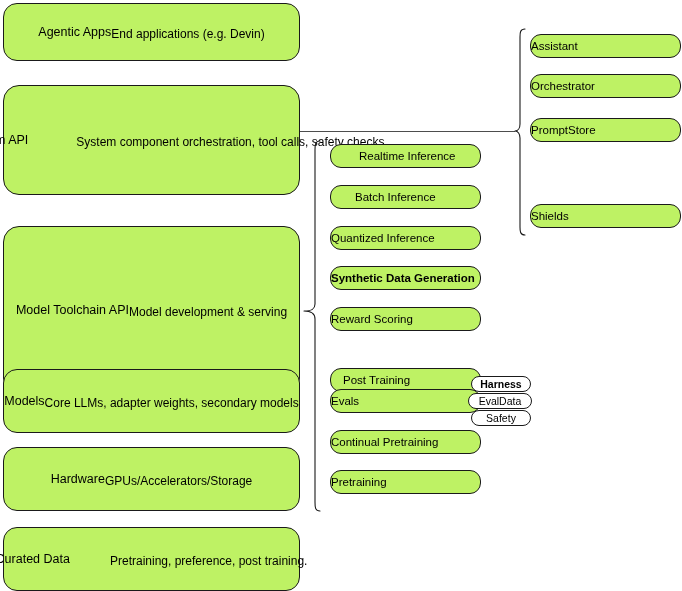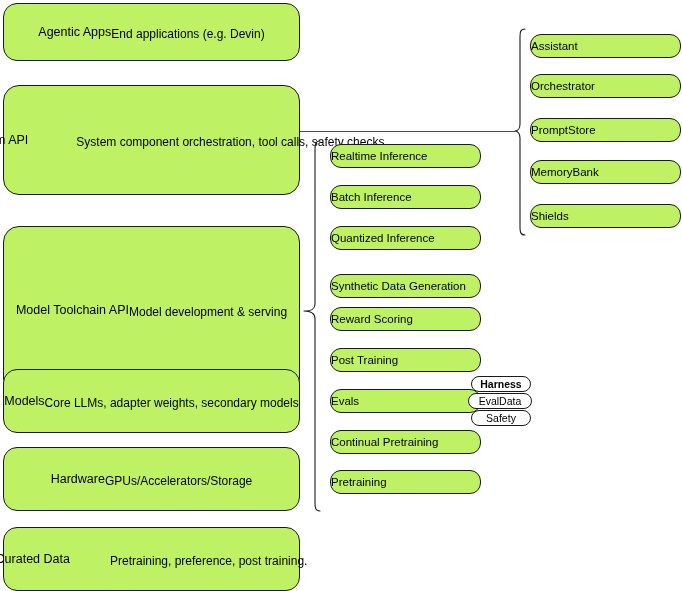--- a/index.html
+++ b/index.html
@@ -137,36 +137,36 @@
       <path d="M11 1 C6 1 6 5 6 9 L6 96 C6 100 4 103 1 103 C4 103 6 106 6 110 L6 199 C6 203 6 207 11 207" stroke="#1a1a1a" stroke-width="1.1" fill="none" stroke-linecap="round" stroke-linejoin="round"></path>
     </svg>
   </div>
 
   <div class="brace" style="left:303px;top:140px;width:18px;height:372px;">
     <svg width="18" height="372" viewBox="0 0 18 372" fill="none" xmlns="http://www.w3.org/2000/svg">
       <path d="M17 1 C12 1 12 5 12 10 L12 164 C12 169 9 171 1 171 C9 171 12 174 12 179 L12 362 C12 367 12 371 17 371" stroke="#1a1a1a" stroke-width="1.1" fill="none" stroke-linecap="round" stroke-linejoin="round"></path>
     </svg>
   </div>
 
-  <div class="node rowbox mid" style="top:144px;">
+  <div class="node rowbox mid" style="top:144px;padding-left:28px;">
     <div class="title">Realtime Inference</div>
   </div>
-  <div class="node rowbox mid" style="top:185px;">
+  <div class="node rowbox mid" style="top:185px;padding-left:24px;">
     <div class="title">Batch Inference</div>
   </div>
   <div class="node rowbox mid" style="top:226px;">
     <div class="title">Quantized Inference</div>
   </div>
-  <div class="node rowbox mid" style="top:274px;">
+  <div class="node rowbox mid" style="top:266px;font-weight:bold;">
     <div class="title">Synthetic Data Generation</div>
   </div>
   <div class="node rowbox mid" style="top:307px;">
     <div class="title">Reward Scoring</div>
   </div>
-  <div class="node rowbox mid" style="top:348px;">
+  <div class="node rowbox mid" style="top:368px;padding-left:12px;">
     <div class="title">Post Training</div>
   </div>
   <div class="node rowbox mid" style="top:389px;">
     <div class="title">Evals</div>
   </div>
   <div class="node rowbox mid" style="top:430px;">
     <div class="title">Continual Pretraining</div>
   </div>
   <div class="node rowbox mid" style="top:470px;">
     <div class="title">Pretraining</div>
@@ -184,20 +184,17 @@
 
   <div class="node rowbox right" style="top:34px;">
     <div class="title">Assistant</div>
   </div>
   <div class="node rowbox right" style="top:74px;">
     <div class="title">Orchestrator</div>
   </div>
   <div class="node rowbox right" style="top:118px;">
     <div class="title">PromptStore</div>
   </div>
-  <div class="node rowbox right" style="top:160px;">
-    <div class="title">MemoryBank</div>
-  </div>
   <div class="node rowbox right" style="top:204px;">
     <div class="title">Shields</div>
   </div>
 
 </div>
 
 </body></html>

